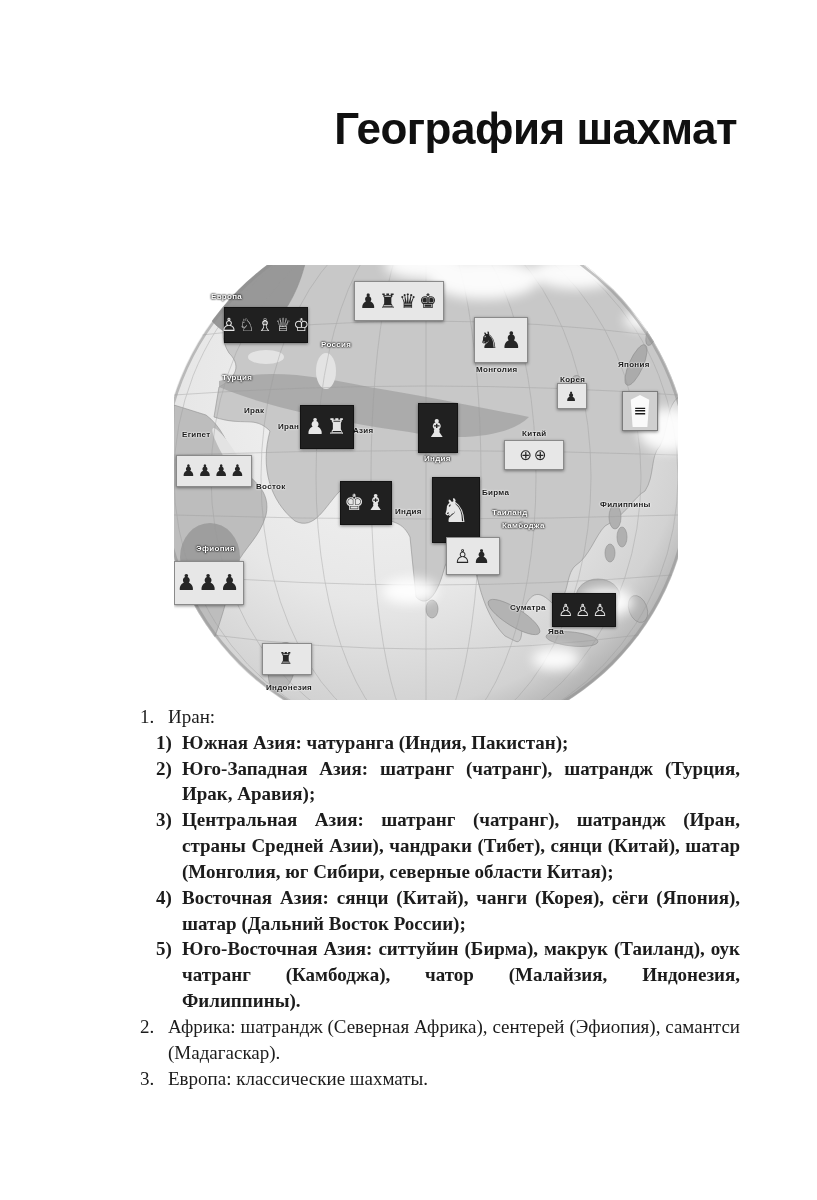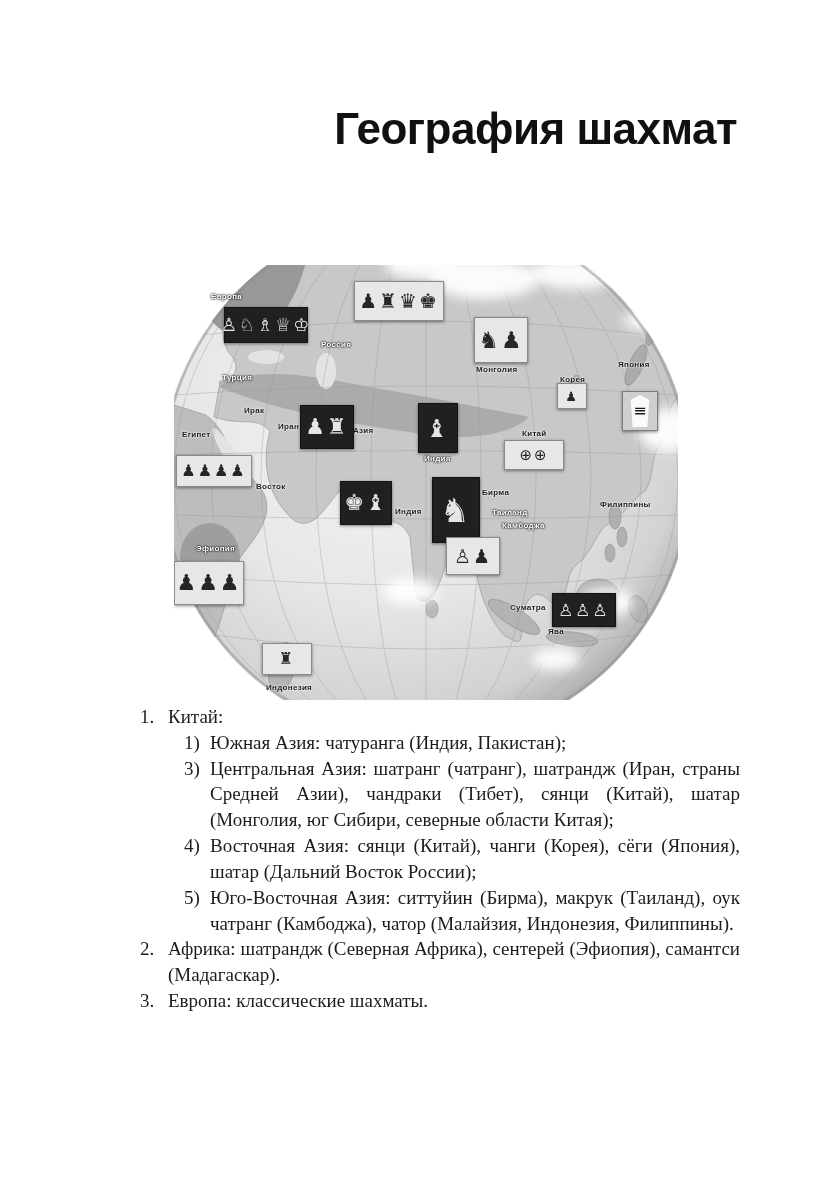--- a/index.html
+++ b/index.html
@@ -39,21 +39,21 @@
     background:#fafafa; width:62%; height:84%;
     clip-path:polygon(50% 0, 94% 15%, 85% 100%, 15% 100%, 6% 15%);
     display:flex; align-items:center; justify-content:center; color:#1a1a1a; letter-spacing:0;
   }
   .content {
     position:absolute; left:140px; top:704px; width:600px;
     font-size:19px; line-height:1.36; text-align:justify;
   }
   .li.l1 { padding-left:28px; text-indent:-28px; }
   .li.l1 > .num { display:inline-block; width:28px; text-indent:0; }
-  .li.l2 { margin-left:44px; padding-left:26px; text-indent:-26px; }
+  .li.l2 { margin-left:16px; padding-left:26px; text-indent:-26px;font-weight:bold; }
   .li.l2 > .num { display:inline-block; width:26px; text-indent:0; }
 </style>
 </head>
 <body>
 
 <div class="page">
 
   <h1 class="title">География шахмат</h1>
 
   <div class="map">
@@ -190,22 +190,23 @@
         <div class="map-photo tone-dark" style="left: 378px; top: 328px; width: 64px; height: 34px;">
           <span class="glyphs" style="font-size: 17px;">♙♙♙</span>
         </div>
         <div class="map-photo tone-light" style="left: 88px; top: 378px; width: 50px; height: 32px;">
           <span class="glyphs" style="font-size: 16px;">♜</span>
         </div>
       </div>
   </div>
 
   <div class="content">
-    <div class="li l1"><span class="num">1.</span><span>Китай:</span></div>
+    <div class="li l1"><span class="num">1.</span><span>Иран:</span></div>
     <div class="li l2"><span class="num">1)</span><span>Южная Азия: чатуранга (Индия, Пакистан);</span></div>
+    <div class="li l2"><span class="num">2)</span><span>Юго-Западная Азия: шатранг (чатранг), шатрандж (Турция, Ирак, Аравия);</span></div>
     <div class="li l2"><span class="num">3)</span><span>Центральная Азия: шатранг (чатранг), шатрандж (Иран, страны Средней Азии), чандраки (Тибет), сянци (Китай), шатар (Монголия, юг Сибири, северные области Китая);</span></div>
     <div class="li l2"><span class="num">4)</span><span>Восточная Азия: сянци (Китай), чанги (Корея), сёги (Япония), шатар (Дальний Восток России);</span></div>
     <div class="li l2"><span class="num">5)</span><span>Юго-Восточная Азия: ситтуйин (Бирма), макрук (Таиланд), оук чатранг (Камбоджа), чатор (Малайзия, Индонезия, Филиппины).</span></div>
     <div class="li l1"><span class="num">2.</span><span>Африка: шатрандж (Северная Африка), сентерей (Эфиопия), самантси (Мадагаскар).</span></div>
     <div class="li l1"><span class="num">3.</span><span>Европа: классические шахматы.</span></div>
   </div>
 
 </div>
 
 </body></html>

